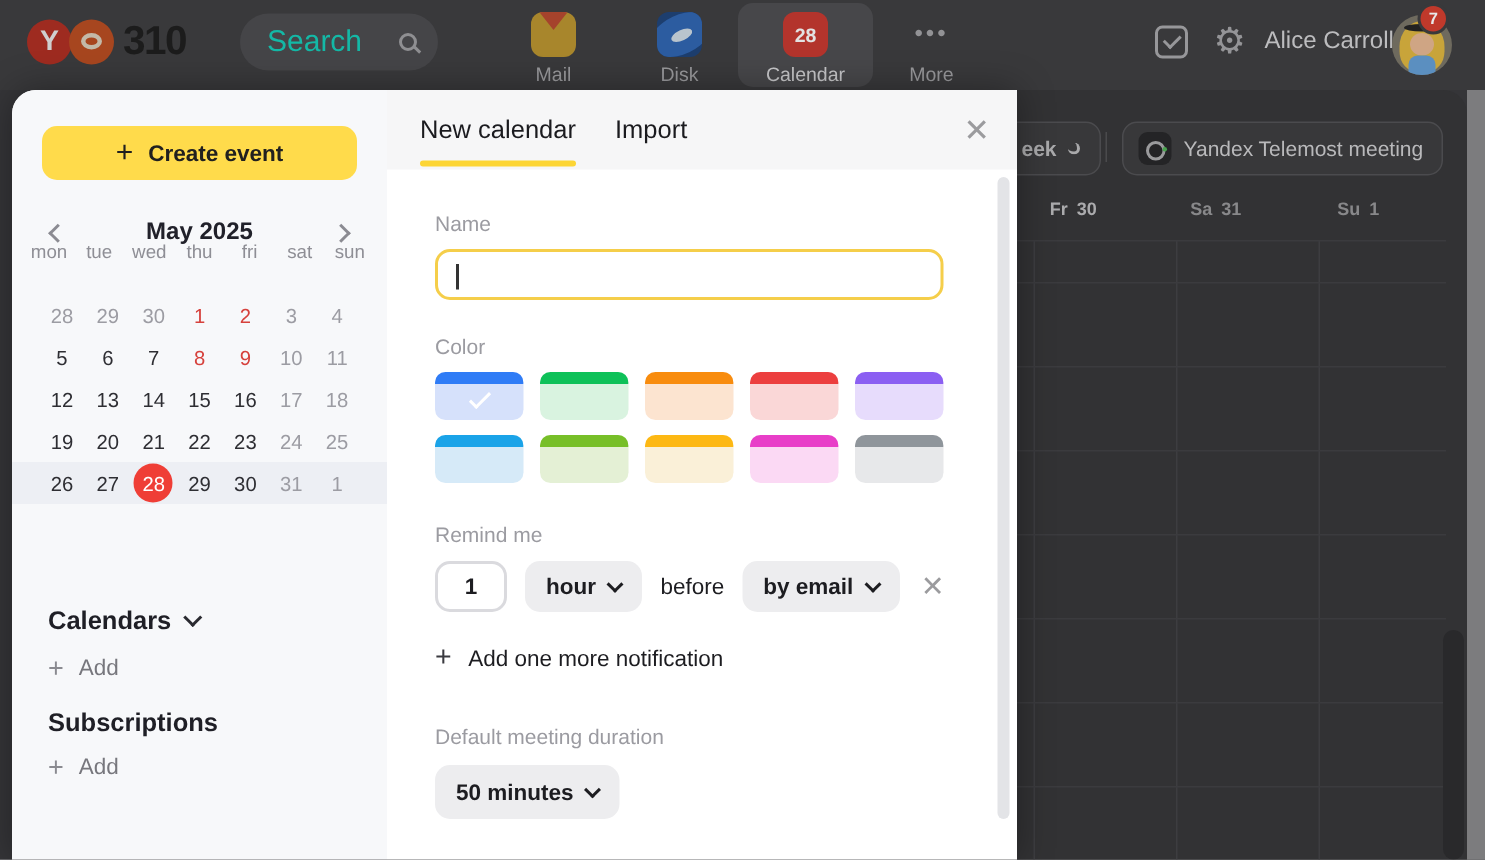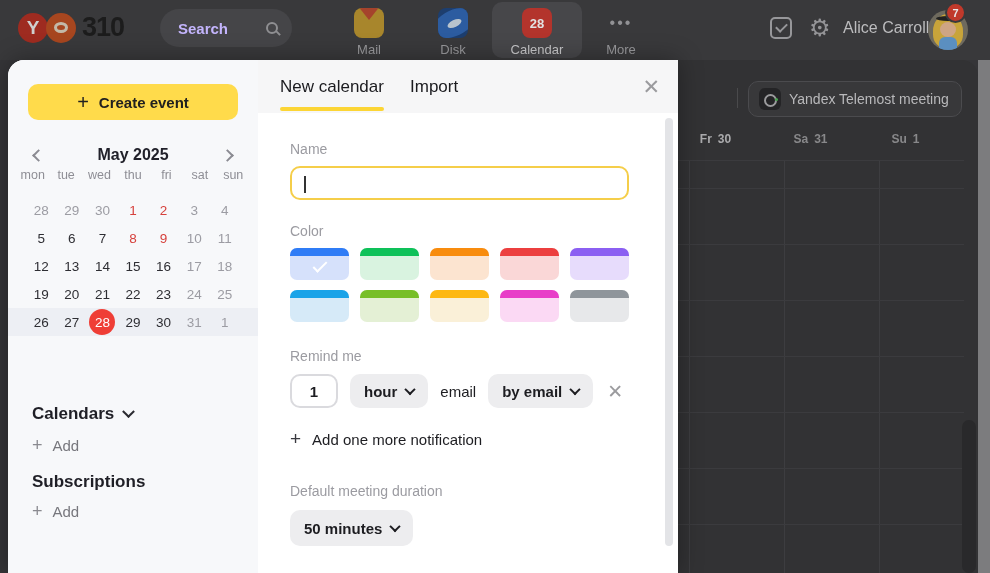--- a/index.html
+++ b/index.html
@@ -10,21 +10,21 @@
   #topbar { position:absolute; left:0; top:0; width:990px; height:60px; background:#39393b; }
   .logo { position:absolute; left:18px; top:12px; display:flex; align-items:center; gap:2px; }
   .logo-y { width:30px; height:30px; border-radius:50%; background:#9e2b20; color:#cfcfcf;
             font-weight:bold; font-size:19px; display:flex; align-items:center; justify-content:center; }
   .logo-o { width:30px; height:30px; border-radius:50%; background:#a7461f; margin-left:-4px;
             display:flex; align-items:center; justify-content:center; }
   .logo-o i { display:block; width:14px; height:11px; border:3px solid #c3b9a8; border-radius:50%; }
   .logo-360 { font-size:27px; font-weight:bold; color:#1c1c1c; margin-left:4px; letter-spacing:-1px; }
   .search { position:absolute; left:160px; top:9px; width:132px; height:38px; background:#454548;
             border-radius:19px; display:flex; align-items:center; padding:0 14px 0 18px; }
-  .search span { color:#c4b5fd; font-size:15px; flex:1;font-weight:bold; }
+  .search span { color:#14b8a6; font-size:20px; flex:1; }
   .mag { width:12px; height:12px; border:2px solid #8f8f92; border-radius:50%; position:relative; }
   .mag::after { content:""; position:absolute; width:2px; height:6px; background:#8f8f92;
                 right:-3px; bottom:-4px; transform:rotate(-45deg); }
   .app { position:absolute; top:2px; width:68px; height:56px; display:flex; flex-direction:column;
          align-items:center; justify-content:flex-start; padding-top:6px; border-radius:10px; }
   .app.selected { background:#47474a; width:90px; }
   .app .lbl { font-size:13px; color:#98989b; margin-top:4px; }
   .app.selected .lbl { color:#c6c6c8; }
   .ic-mail { width:30px; height:30px; border-radius:8px; background:#a8862c; position:relative; overflow:hidden; }
   .ic-mail::before { content:""; position:absolute; left:-4px; top:-12px; width:38px; height:24px;
@@ -83,21 +83,21 @@
   #create-event { position:absolute; left:20px; top:24px; width:210px; height:36px; background:#ffdb4b;
                   border:none; border-radius:10px; font-family:inherit; font-size:15px; font-weight:bold;
                   color:#21201f; display:flex; align-items:center; justify-content:center; gap:10px; cursor:pointer; }
   #create-event .plus { font-size:20px; font-weight:normal; }
   #month-nav { position:absolute; left:0; top:84px; width:250px; height:22px; display:flex;
                align-items:center; justify-content:space-between; padding:0 26px; }
   #month-title { font-size:16px; font-weight:bold; color:#21212a; }
   .nav-chev { width:9px; height:9px; border-right:2px solid #8b8b92; border-bottom:2px solid #8b8b92; }
   .nav-chev.left  { transform:rotate(135deg); }
   .nav-chev.right { transform:rotate(-45deg); }
-  #weekday-row { position:absolute; left:0; top:108px; width:250px; display:flex; padding:0 8px; }
+  #weekday-row { position:absolute; left:0; top:101px; width:250px; display:flex; padding:0 8px; }
   #weekday-row span { flex:1; text-align:center; font-size:12.5px; color:#8e8e95; }
   #mini-weeks { position:absolute; left:0; top:136px; width:250px; }
   .mini-row { display:flex; padding:2px 18px; height:28px; align-items:center; }
   .mini-row.hl { background:#edeff4; }
   .mini-day { flex:1; text-align:center; font-size:13.5px; color:#2e2e33; position:relative; }
   .mini-day.muted { color:#9c9ca3; }
   .mini-day.holiday { color:#d6413c; }
   .mini-day.selected span { display:inline-flex; width:26px; height:26px; border-radius:50%;
                             background:#ef3e36; color:#fff; align-items:center; justify-content:center; }
   .side-h { position:absolute; left:24px; font-size:17px; font-weight:bold; color:#1f1f26;
@@ -189,20 +189,24 @@
   <div class="avatar">
     <div class="hair"></div>
       <div class="band"></div>
       <div class="face"></div>
       <div class="dress"></div>
   </div>
   <div class="badge">7</div>
 </div>
 
 <div id="bg-panel">
+  <div class="bgbtn" id="week-btn">
+    <span>eek</span>
+    <span class="gbtn chev" style="background:none;border-right:2px solid #a9a9ab;border-bottom:2px solid #a9a9ab;height:8px;width:8px;padding:0"></span>
+  </div>
   <div id="bg-divider"></div>
   <div class="bgbtn" id="telemost-btn">
     <span class="tele-ic"></span>
     <span>Yandex Telemost meeting</span>
   </div>
   <div id="day-headers">
       <div class="dayhdr">Fr 30</div>
       <div class="dayhdr dim">Sa 31</div>
       <div class="dayhdr dim">Su 1</div>
     </div>
@@ -351,21 +355,21 @@
             <div class="top" style="background: rgb(143, 149, 155);"></div>
           </div>
         </div>
       <div class="f-label" id="remind-label">Remind me</div>
       <div id="remind-row">
         <input id="remind-count" readonly="" value="1" style="">
         <button class="gbtn">
           <span>hour</span>
           <span class="chev"></span>
         </button>
-        <span id="remind-before">email</span>
+        <span id="remind-before">before</span>
         <button class="gbtn">
           <span>by email</span>
           <span class="chev"></span>
         </button>
         <span id="remind-remove">✕</span>
       </div>
       <div id="add-notif">
         <span class="plus">+</span>
         <span>Add one more notification</span>
       </div>

